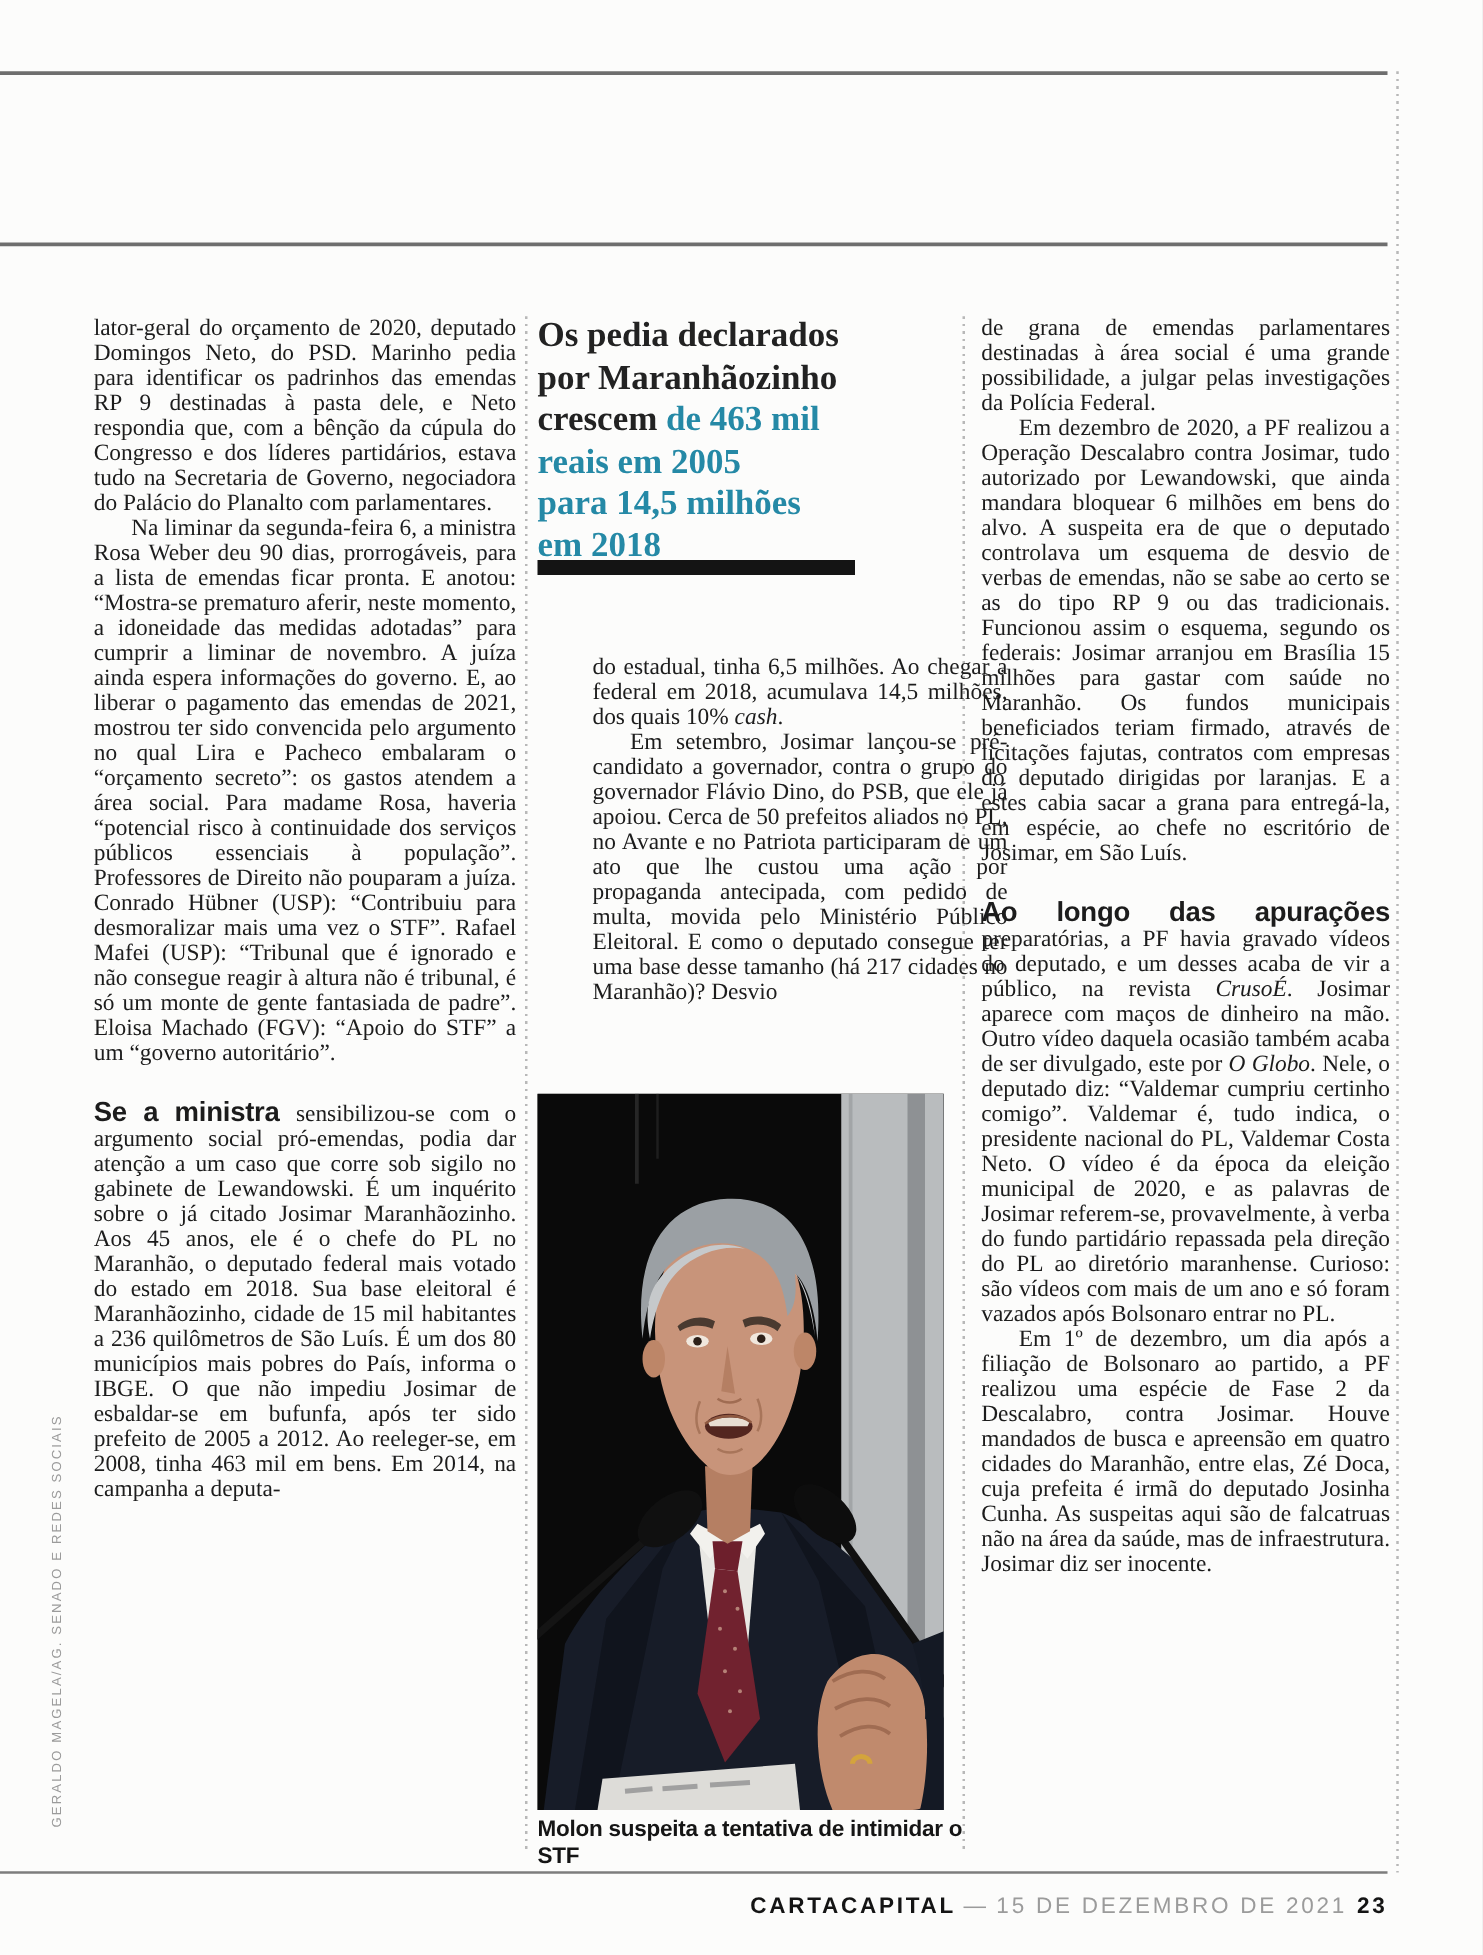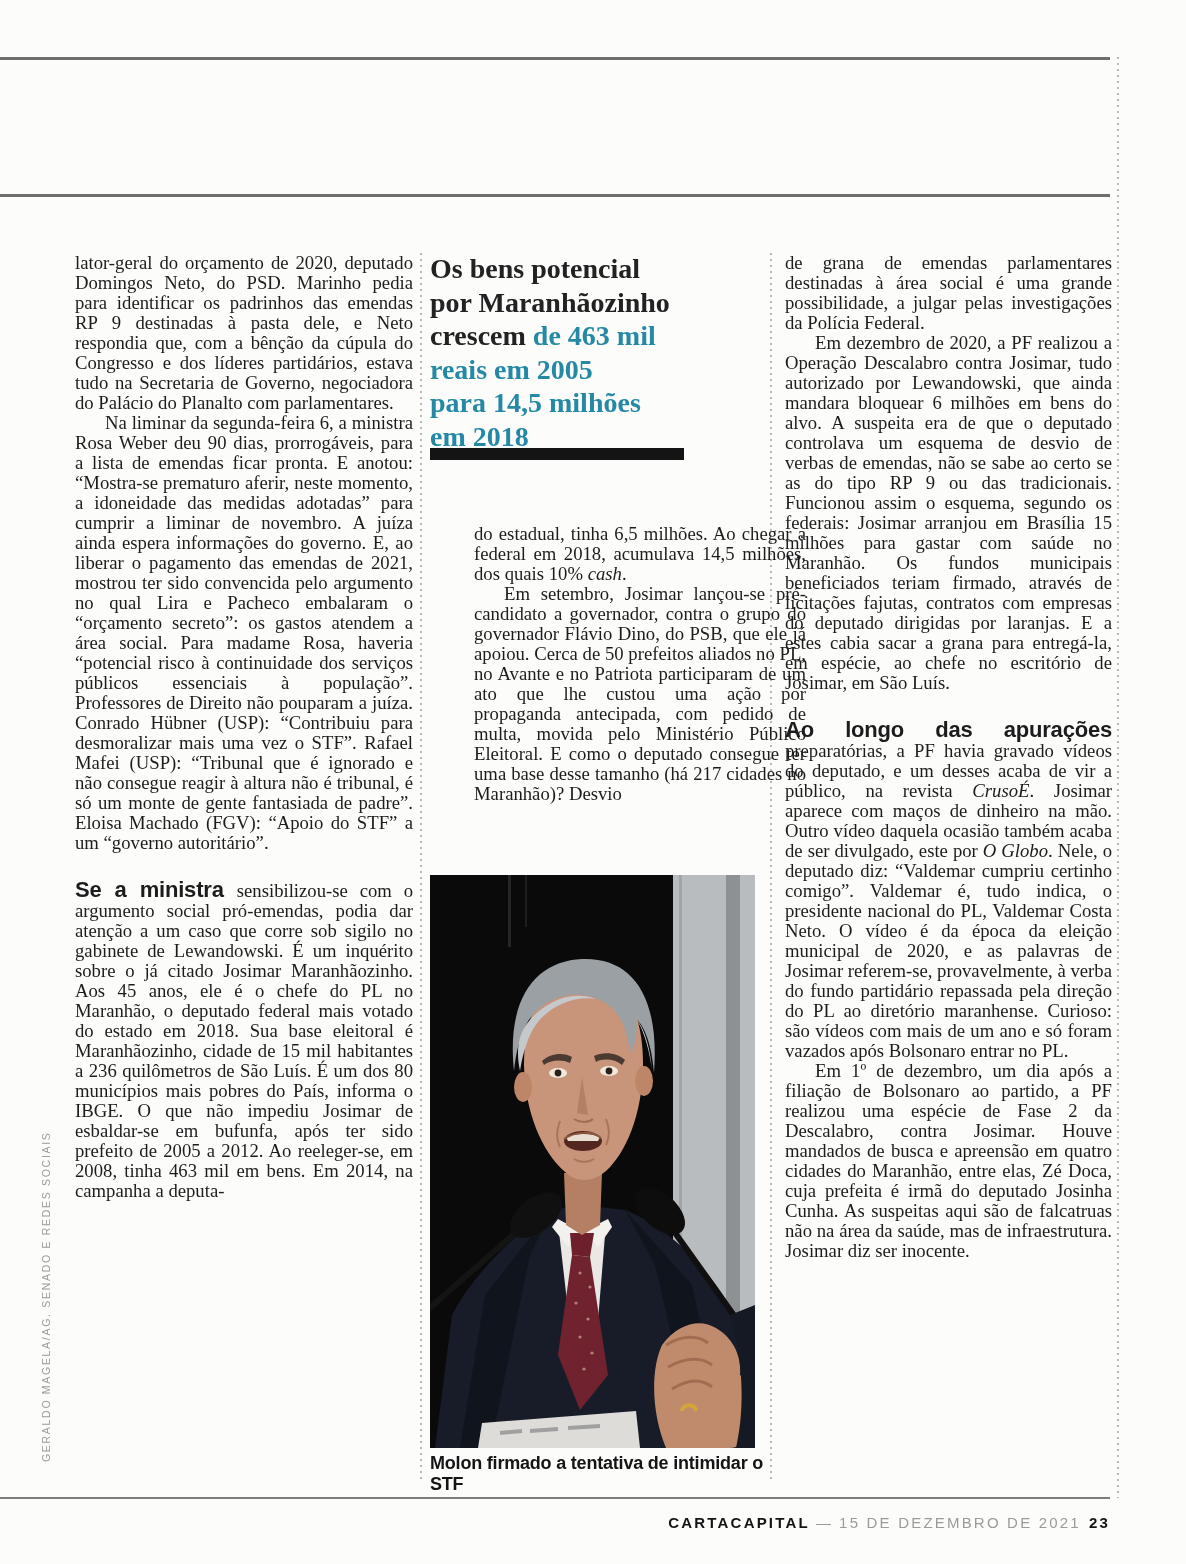--- a/index.html
+++ b/index.html
@@ -54,21 +54,21 @@
   .photo{position:absolute;left:430px;top:875px;width:325px;height:573px;background:#0a0a0a;}
   .photo svg{display:block;width:100%;height:100%;}
   .caption{
     position:absolute;left:430px;top:1453px;width:340px;
     font-family:"Liberation Sans",sans-serif;font-weight:700;
     font-size:18px;color:#151515;letter-spacing:-0.2px;
   }
 
   .footer{
     position:absolute;top:1514px;right:76px;
-    font-family:"Liberation Sans",sans-serif;font-size:15px;
+    font-family:"Liberation Sans",sans-serif;font-size:18px;
     letter-spacing:2.2px;color:#9b9b9b;white-space:nowrap;
   }
   .footer .strong{color:#141414;font-weight:700;}
   .footer .sep{margin:0 6px;}
   .footer .pagenum{margin-left:8px;}
 </style>
 </head>
 <body>
 
 <div class="page">
@@ -82,21 +82,21 @@
   <div class="vdivider div3"></div>
 
   <div class="credit">GERALDO MAGELA/AG. SENADO E REDES SOCIAIS</div>
 
   <div class="col col-1">
       <p class="para"><span class="seg-text">lator-geral do orçamento de 2020, deputado Domingos Neto, do PSD. Marinho pedia para identificar os padrinhos das emendas RP 9 destinadas à pasta dele, e Neto respondia que, com a bênção da cúpula do Congresso e dos líderes partidários, estava tudo na Secretaria de Governo, negociadora do Palácio do Planalto com parlamentares.</span></p>
       <p class="para indent"><span class="seg-text">Na liminar da segunda-feira 6, a ministra Rosa Weber deu 90 dias, prorrogáveis, para a lista de emendas ficar pronta. E anotou: “Mostra-se prematuro aferir, neste momento, a idoneidade das medidas adotadas” para cumprir a liminar de novembro. A juíza ainda espera informações do governo. E, ao liberar o pagamento das emendas de 2021, mostrou ter sido convencida pelo argumento no qual Lira e Pacheco embalaram o “orçamento secreto”: os gastos atendem a área social. Para madame Rosa, haveria “potencial risco à continuidade dos serviços públicos essenciais à população”. Professores de Direito não pouparam a juíza. Conrado Hübner (USP): “Contribuiu para desmoralizar mais uma vez o STF”. Rafael Mafei (USP): “Tribunal que é ignorado e não consegue reagir à altura não é tribunal, é só um monte de gente fantasiada de padre”. Eloisa Machado (FGV): “Apoio do STF” a um “governo autoritário”.</span></p>
       <p class="para spaced"><span class="seg-lead">Se a ministra </span><span class="seg-text">sensibilizou-se com o argumento social pró-emendas, podia dar atenção a um caso que corre sob sigilo no gabinete de Lewandowski. É um inquérito sobre o já citado Josimar Maranhãozinho. Aos 45 anos, ele é o chefe do PL no Maranhão, o deputado federal mais votado do estado em 2018. Sua base eleitoral é Maranhãozinho, cidade de 15 mil habitantes a 236 quilômetros de São Luís. É um dos 80 municípios mais pobres do País, informa o IBGE. O que não impediu Josimar de esbaldar-se em bufunfa, após ter sido prefeito de 2005 a 2012. Ao reeleger-se, em 2008, tinha 463 mil em bens. Em 2014, na campanha a deputa-</span></p>
     </div>
 
-  <div class="pullquote"><span class="dark">Os bens potencial
+  <div class="pullquote"><span class="dark">Os pedia declarados
 por Maranhãozinho
 crescem </span><span class="teal">de 463 mil
 reais em 2005
 para 14,5 milhões
 em 2018</span></div>
   <div class="quote-bar"></div>
 
   <div class="col col-2">
       <p class="para"><span class="seg-text">do estadual, tinha 6,5 milhões. Ao chegar a federal em 2018, acumulava 14,5 milhões, dos quais 10% </span><span class="seg-italic">cash</span><span class="seg-text">.</span></p>
       <p class="para indent"><span class="seg-text">Em setembro, Josimar lançou-se pré-candidato a governador, contra o grupo do governador Flávio Dino, do PSB, que ele já apoiou. Cerca de 50 prefeitos aliados no PL, no Avante e no Patriota participaram de um ato que lhe custou uma ação por propaganda antecipada, com pedido de multa, movida pelo Ministério Público Eleitoral. E como o deputado consegue ter uma base desse tamanho (há 217 cidades no Maranhão)? Desvio</span></p>
@@ -181,21 +181,21 @@
       <path d="M300,440 L325,430 L325,573 L306,573 C316,530 312,480 300,440 Z" fill="#141924"></path>
 
       <path d="M52,548 L206,536 L210,573 L48,573 Z" fill="#dddcd8"></path>
       <g stroke="#9a9a9a" stroke-width="4" opacity="0.9">
         <line x1="70" y1="558" x2="92" y2="556"></line>
         <line x1="100" y1="556" x2="128" y2="554"></line>
         <line x1="138" y1="553" x2="170" y2="551"></line>
       </g>
     </svg>
   </div>
-  <div class="caption">Molon firmado a tentativa de intimidar o STF</div>
+  <div class="caption">Molon suspeita a tentativa de intimidar o STF</div>
 
   <div class="col col-3">
       <p class="para"><span class="seg-text">de grana de emendas parlamentares destinadas à área social é uma grande possibilidade, a julgar pelas investigações da Polícia Federal.</span></p>
       <p class="para indent"><span class="seg-text">Em dezembro de 2020, a PF realizou a Operação Descalabro contra Josimar, tudo autorizado por Lewandowski, que ainda mandara bloquear 6 milhões em bens do alvo. A suspeita era de que o deputado controlava um esquema de desvio de verbas de emendas, não se sabe ao certo se as do tipo RP 9 ou das tradicionais. Funcionou assim o esquema, segundo os federais: Josimar arranjou em Brasília 15 milhões para gastar com saúde no Maranhão. Os fundos municipais beneficiados teriam firmado, através de licitações fajutas, contratos com empresas do deputado dirigidas por laranjas. E a estes cabia sacar a grana para entregá-la, em espécie, ao chefe no escritório de Josimar, em São Luís.</span></p>
       <p class="para spaced"><span class="seg-lead">Ao longo das apurações </span><span class="seg-text">preparatórias, a PF havia gravado vídeos do deputado, e um desses acaba de vir a público, na revista </span><span class="seg-italic">CrusoÉ</span><span class="seg-text">. Josimar aparece com maços de dinheiro na mão. Outro vídeo daquela ocasião também acaba de ser divulgado, este por </span><span class="seg-italic">O Globo</span><span class="seg-text">. Nele, o deputado diz: “Valdemar cumpriu certinho comigo”. Valdemar é, tudo indica, o presidente nacional do PL, Valdemar Costa Neto. O vídeo é da época da eleição municipal de 2020, e as palavras de Josimar referem-se, provavelmente, à verba do fundo partidário repassada pela direção do PL ao diretório maranhense. Curioso: são vídeos com mais de um ano e só foram vazados após Bolsonaro entrar no PL.</span></p>
       <p class="para indent"><span class="seg-text">Em 1º de dezembro, um dia após a filiação de Bolsonaro ao partido, a PF realizou uma espécie de Fase 2 da Descalabro, contra Josimar. Houve mandados de busca e apreensão em quatro cidades do Maranhão, entre elas, Zé Doca, cuja prefeita é irmã do deputado Josinha Cunha. As suspeitas aqui são de falcatruas não na área da saúde, mas de infraestrutura. Josimar diz ser inocente. </span></p>
     </div>
 
   <div class="footer"><span class="strong">CARTACAPITAL</span><span class="sep">—</span><span>15 DE DEZEMBRO DE 2021</span><span class="strong pagenum">23</span></div>
 

